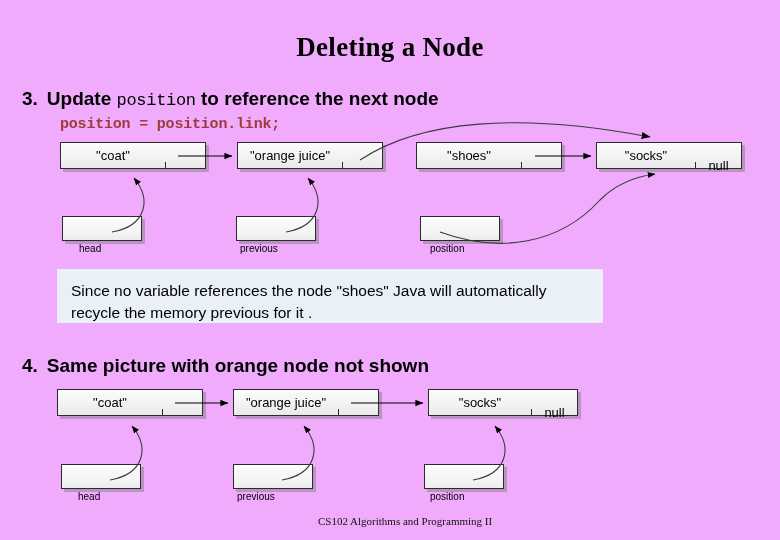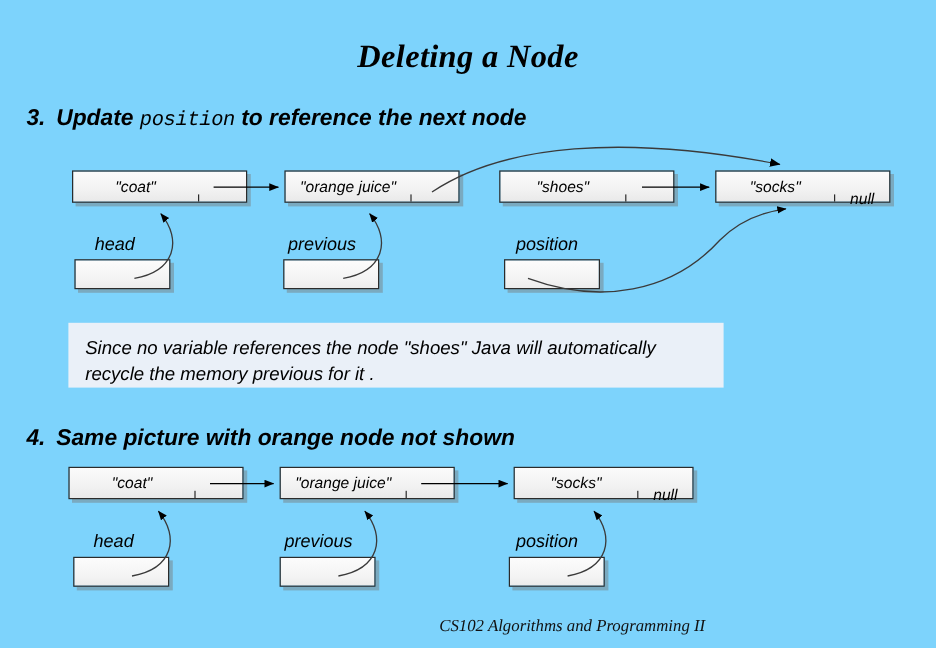--- a/index.html
+++ b/index.html
@@ -4,24 +4,23 @@
 <style>
   html, body {
     margin: 0;
     padding: 0;
     background: #ffffff;
   }
   #slide {
     position: relative;
     width: 780px;
     height: 540px;
-    background: #7dd3fc;
+    background: #f0abfc;
     overflow: hidden;
     font-family: "Liberation Sans", sans-serif;
-    font-style: italic;
   }
   #slide svg.layer {
     position: absolute;
     left: 0;
     top: 0;
     width: 780px;
     height: 540px;
     pointer-events: none;
   }
 
@@ -101,58 +100,59 @@
   .varbox {
     position: absolute;
     height: 25px;
     border: 1px solid #2b2b2b;
     background: linear-gradient(to bottom, #fcfcfc 0%, #f3f3f3 70%, #ececec 100%);
     box-shadow: 3px 3px 0 rgba(120,120,120,0.45);
     box-sizing: border-box;
   }
   .varlabel {
     position: absolute;
-    font-size: 15px;
-    color: #000000;
-    white-space: nowrap;
+    font-size: 10px;
+    color: #000000;
+    white-space: nowrap;
+    margin-top: 48px;
   }
 
   
   .note {
     position: absolute;
     background: #eaf0f8;
     color: #000000;
     font-size: 15.5px;
     line-height: 1.45;
     padding: 11px 28px 12px 14px;
     box-sizing: border-box;
   }
 
   
   .footer-text {
     position: absolute;
     font-family: "Liberation Serif", serif;
-    font-size: 14px;
+    font-size: 11px;
     color: #111111;
     white-space: nowrap;
-    margin-left: 48px;
   }
 </style>
 </head>
 <body>
 
 <div id="slide">
 
   <div class="slide-title">Deleting a Node</div>
 
   <div class="step" style="left:22px; top:88px;">
     <span class="num">3.</span><span>Update</span>
     <span class="mono">position</span>
     <span>to reference the next node</span>
   </div>
+  <div class="code-line" style="left:60px; top:116px;">position = position.link;</div>
 
   <div class="node" style="left:60px; top:142px; width:146px;">
     <div class="cell-data">"coat"</div>
     <div class="cell-link" style="width:40px;"></div>
   </div>
 
   <div class="node" style="left:237px; top:142px; width:146px;">
     <div class="cell-data">"orange juice"</div>
     <div class="cell-link" style="width:40px;"></div>
   </div>

